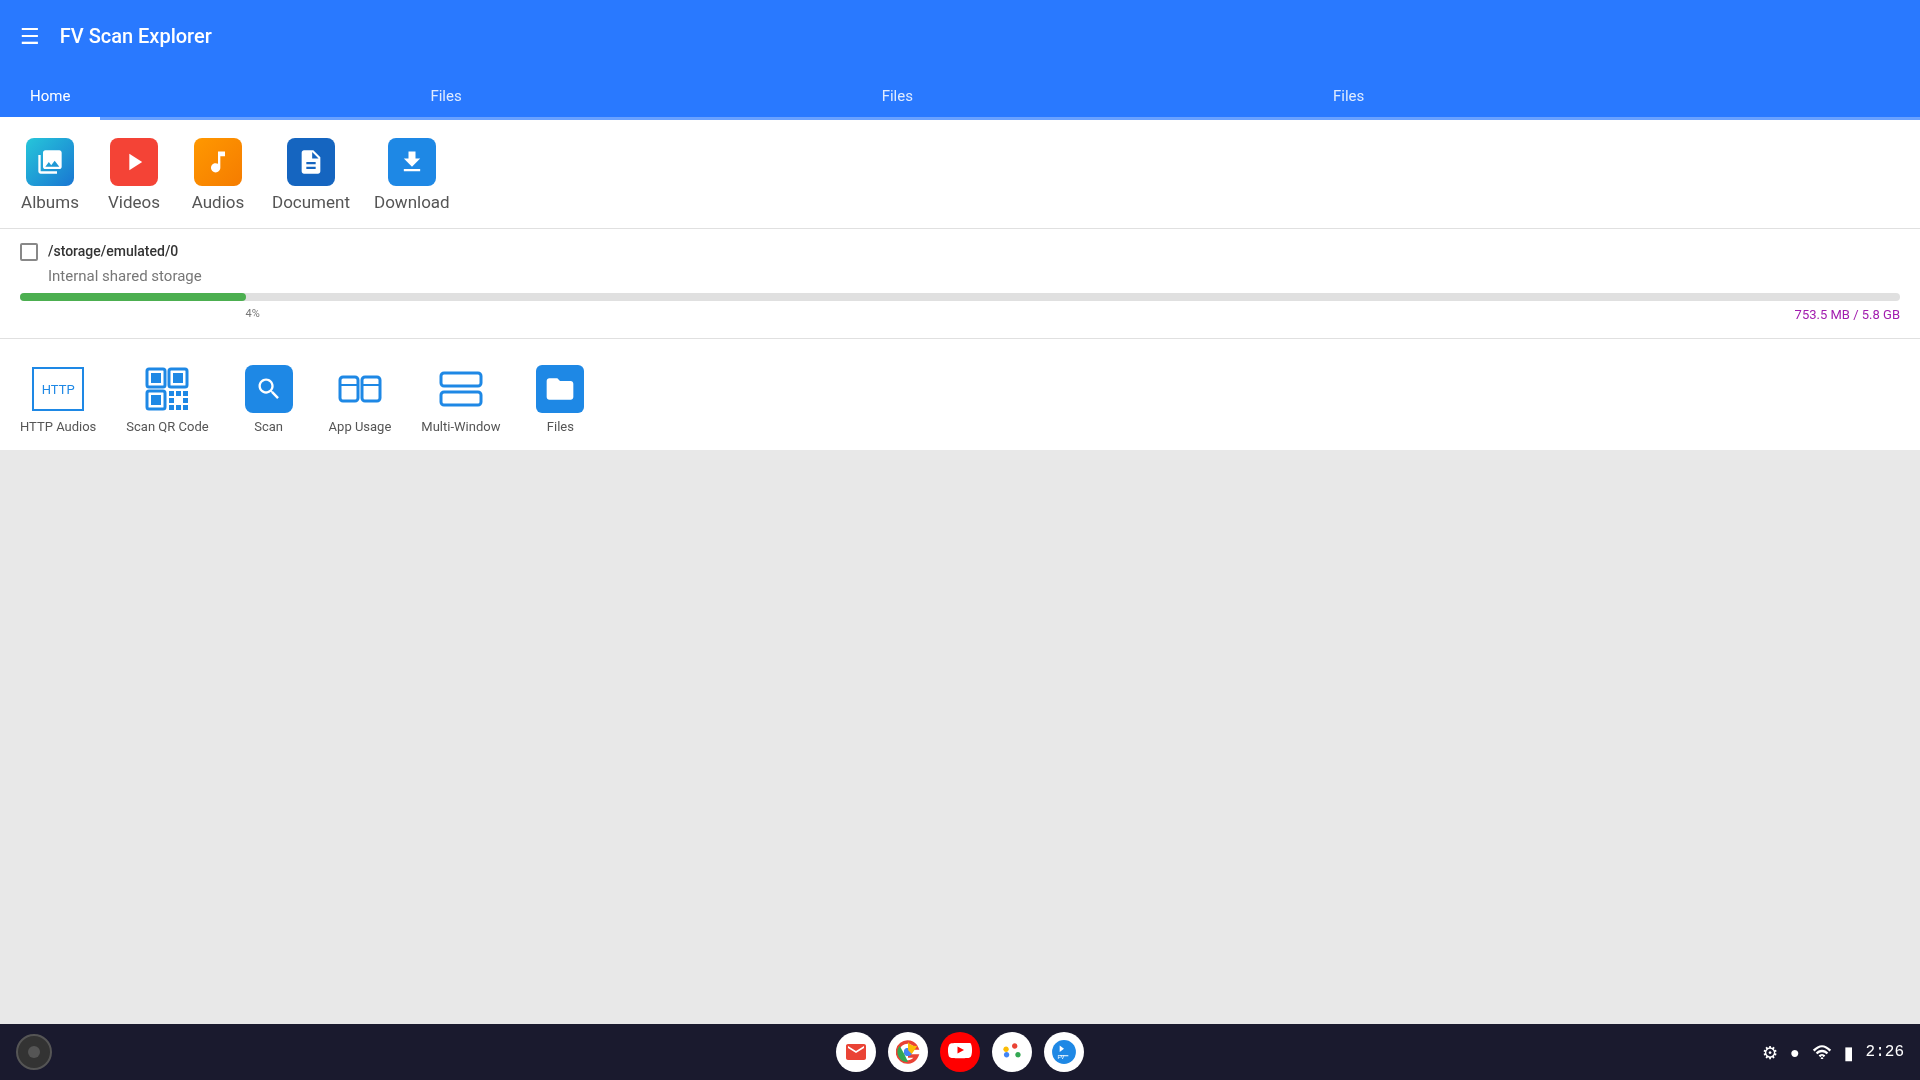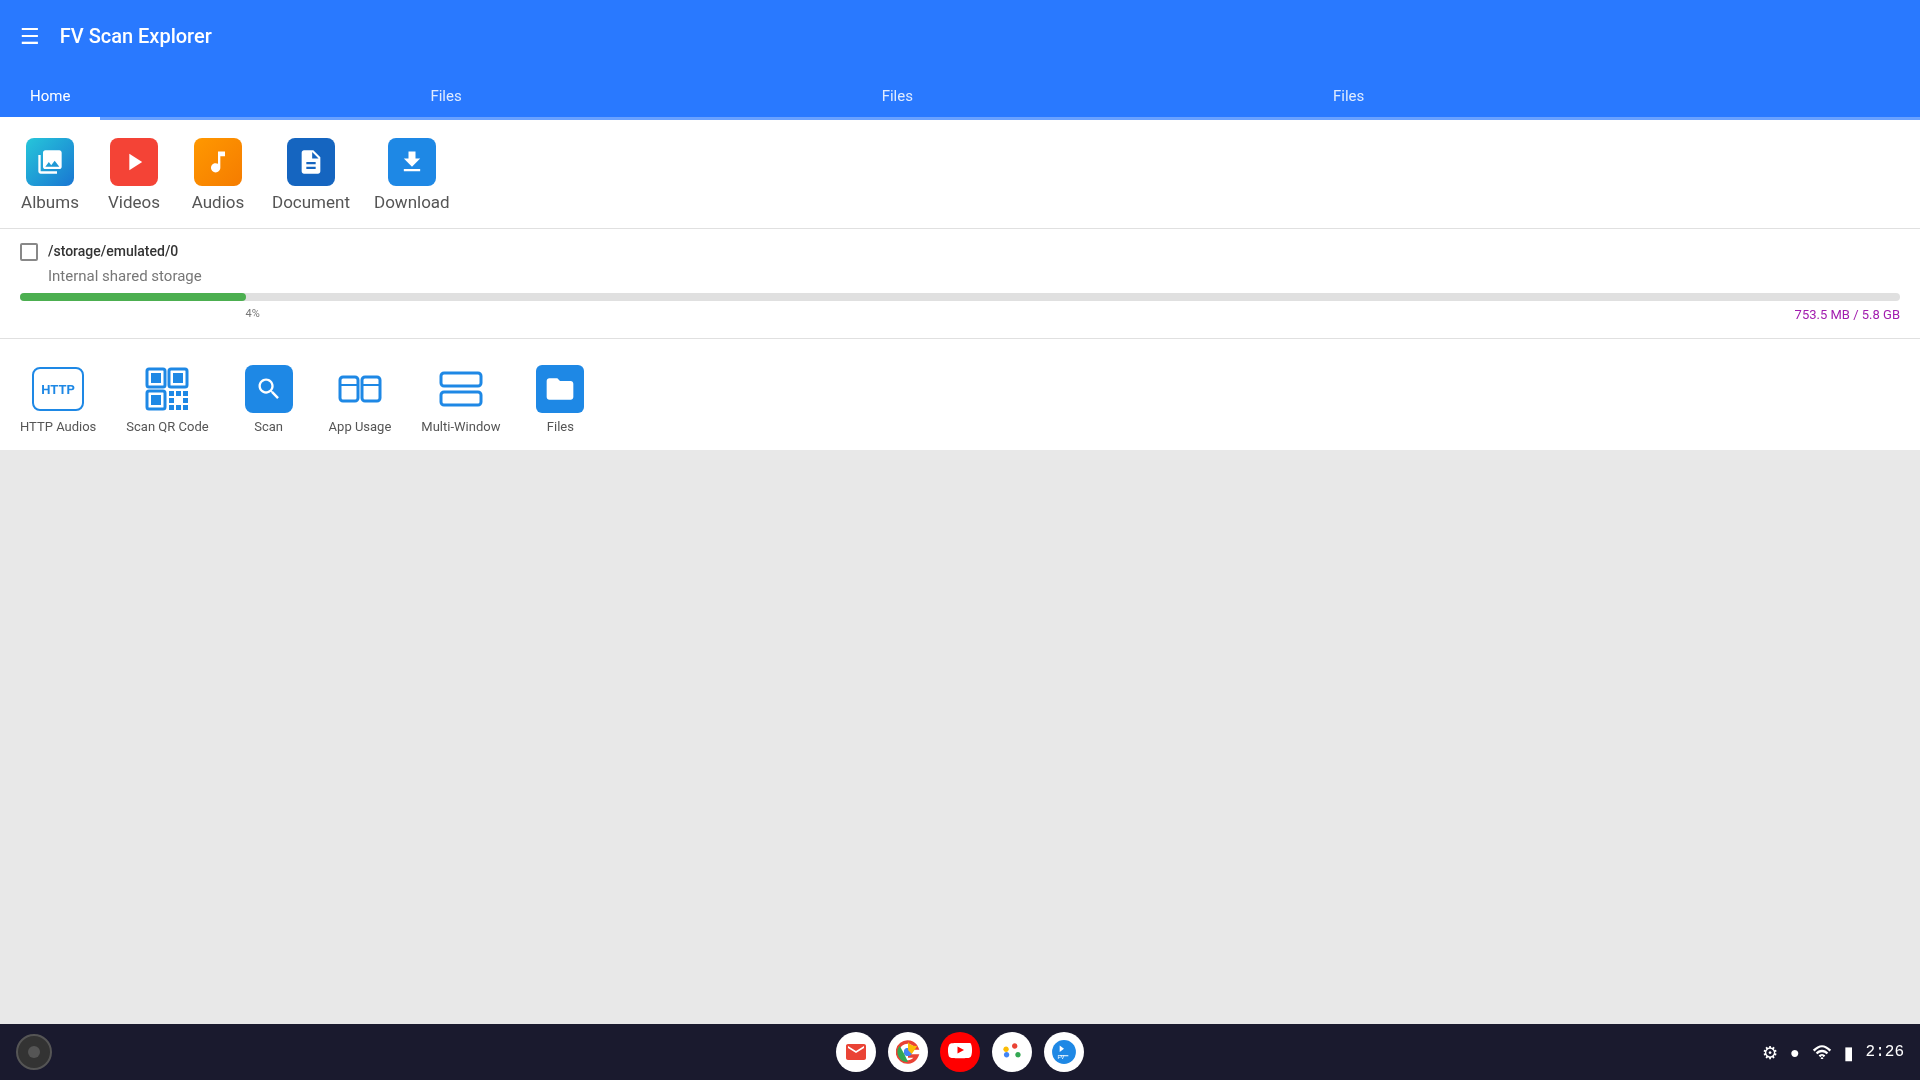--- a/index.html
+++ b/index.html
@@ -258,23 +258,23 @@
       display: flex; align-items: center; justify-content: center;
     }
 
     
     .http-icon {
       width: 52px; height: 44px;
       background: transparent;
       display: flex; align-items: center; justify-content: center;
       color: #1E88E5;
       font-size: 13px;
-      font-weight: bold;
+      font-weight: normal;
       border: 2px solid #1E88E5;
-      border-radius: 8px;
+      border-radius: 0;
     }
     
     .qr-icon {
       width: 48px; height: 48px;
       display: flex; align-items: center; justify-content: center;
     }
     
     .scan-icon {
       width: 48px; height: 48px;
       background: #1E88E5;

